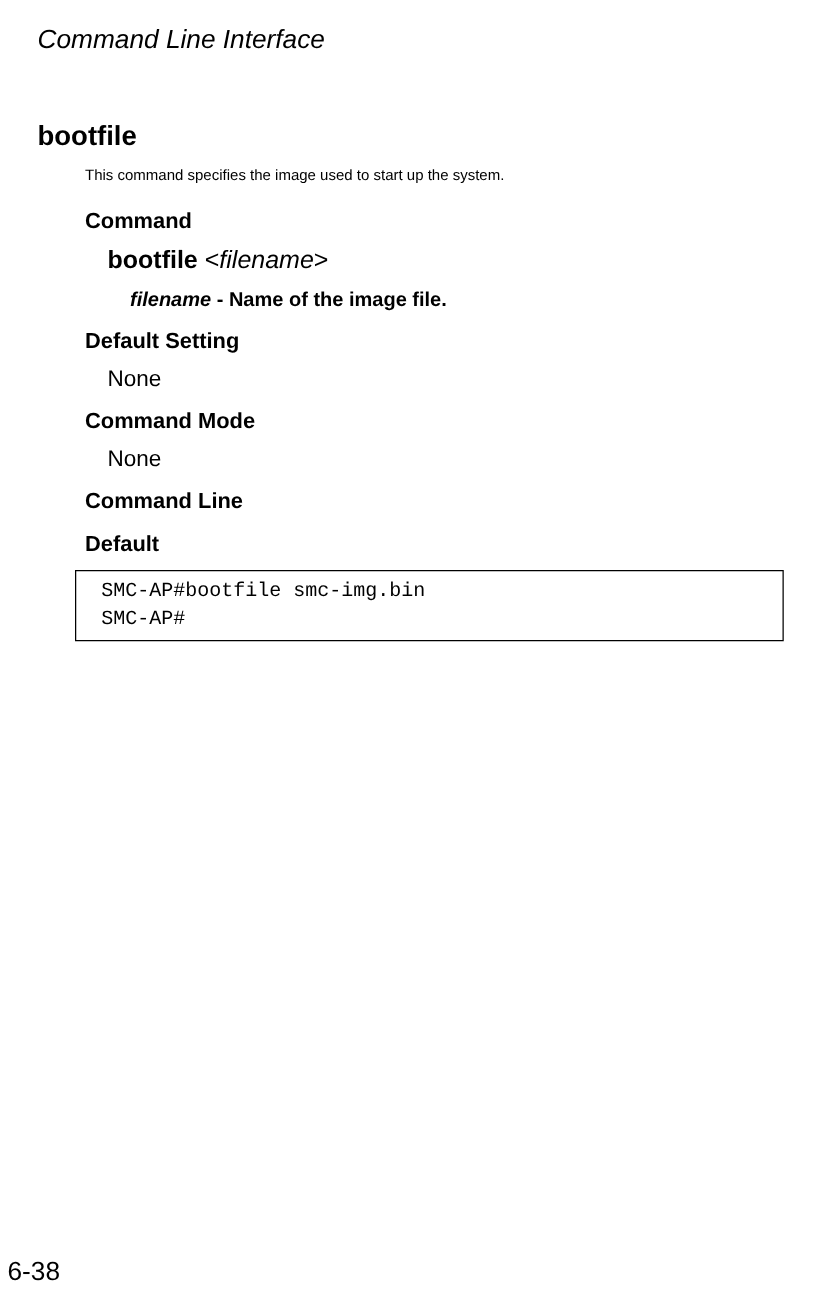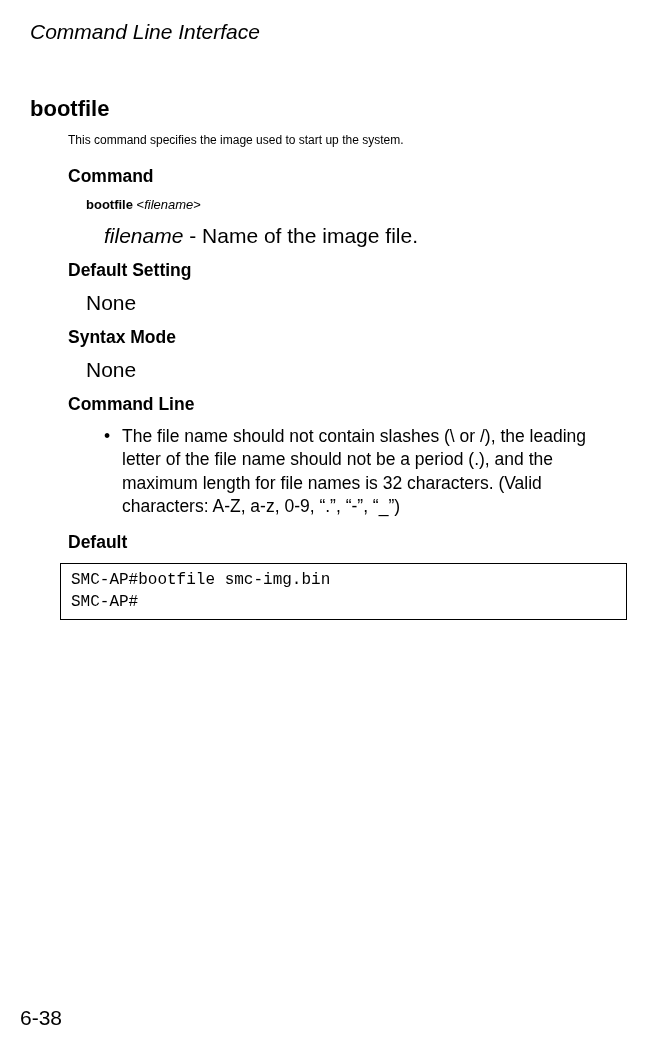--- a/index.html
+++ b/index.html
@@ -35,37 +35,38 @@
     }
     .section-heading {
       font-weight: bold;
       font-size: 17.5px;
       margin-left: 38px;
       margin-bottom: 10px;
       margin-top: 4px;
     }
     .syntax-line {
       margin-left: 56px;
-      font-size: 13px;
+      font-size: 20px;
       margin-bottom: 12px;
     }
     .syntax-bold {
       font-weight: bold;
     }
     .syntax-italic {
       font-style: italic;
     }
     .syntax-explain {
       margin-left: 74px;
-      font-size: 21px;
+      font-size: 16px;
       margin-bottom: 12px;
+      font-weight: bold;
     }
     .value-line {
       margin-left: 56px;
-      font-size: 21px;
+      font-size: 18px;
       margin-bottom: 12px;
     }
     .bullet-list {
       margin-left: 74px;
       font-size: 17.5px;
       margin-bottom: 14px;
       line-height: 1.33;
     }
     .bullet-item {
       position: relative;
@@ -73,33 +74,33 @@
       margin-bottom: 2px;
     }
     .bullet-item::before {
       content: "•";
       position: absolute;
       left: 0;
       top: 0;
     }
     .code-box {
       border: 1px solid #000;
-      padding: 6px 10px;
+      padding: 6px 20px;
       font-family: "Courier New", Courier, monospace;
       font-size: 16px;
       margin-left: 30px;
       margin-right: 0;
       margin-top: 8px;
       line-height: 1.35;
       white-space: pre;
     }
     .page-number {
       position: absolute;
       bottom: 22px;
-      left: 20px;
+      left: 6px;
       font-size: 21px;
     }
   </style>
 </head>
 <body>
 
 <div class="header">Command Line Interface</div>
 
 <div class="command-name">bootfile</div>
 
@@ -112,25 +113,24 @@
   <span>&lt;</span><span class="syntax-italic">filename</span><span>&gt;</span>
 </div>
 
 <div class="syntax-explain">
   <span class="syntax-italic">filename</span><span> - Name of the image file.</span>
 </div>
 
 <div class="section-heading">Default Setting</div>
 <div class="value-line">None</div>
 
-<div class="section-heading">Syntax Mode</div>
+<div class="section-heading">Command Mode</div>
 <div class="value-line">None</div>
 
 <div class="section-heading">Command Line</div>
 <div class="bullet-list">
-  <div class="bullet-item">The file name should not contain slashes (\ or /), the leading letter of the file name should not be a period (.), and the maximum length for file names is 32 characters. (Valid characters: A-Z, a-z, 0-9, “.”, “-”, “_”)</div>
 </div>
 
 <div class="section-heading">Default</div>
 <div class="code-box">SMC-AP#bootfile smc-img.bin
 SMC-AP#</div>
 
 <div class="page-number">6-38</div>
 
 </body></html>

